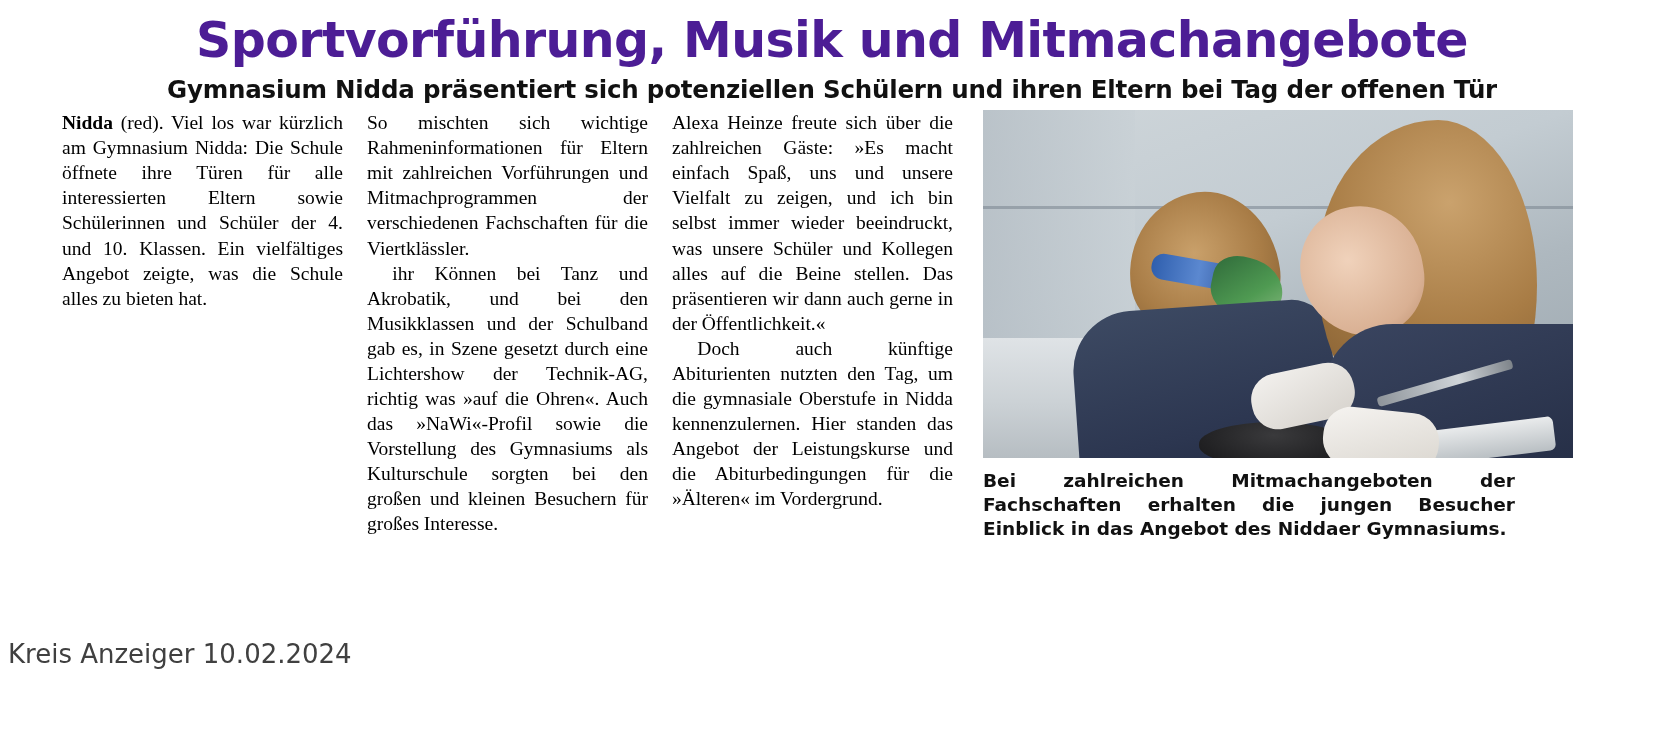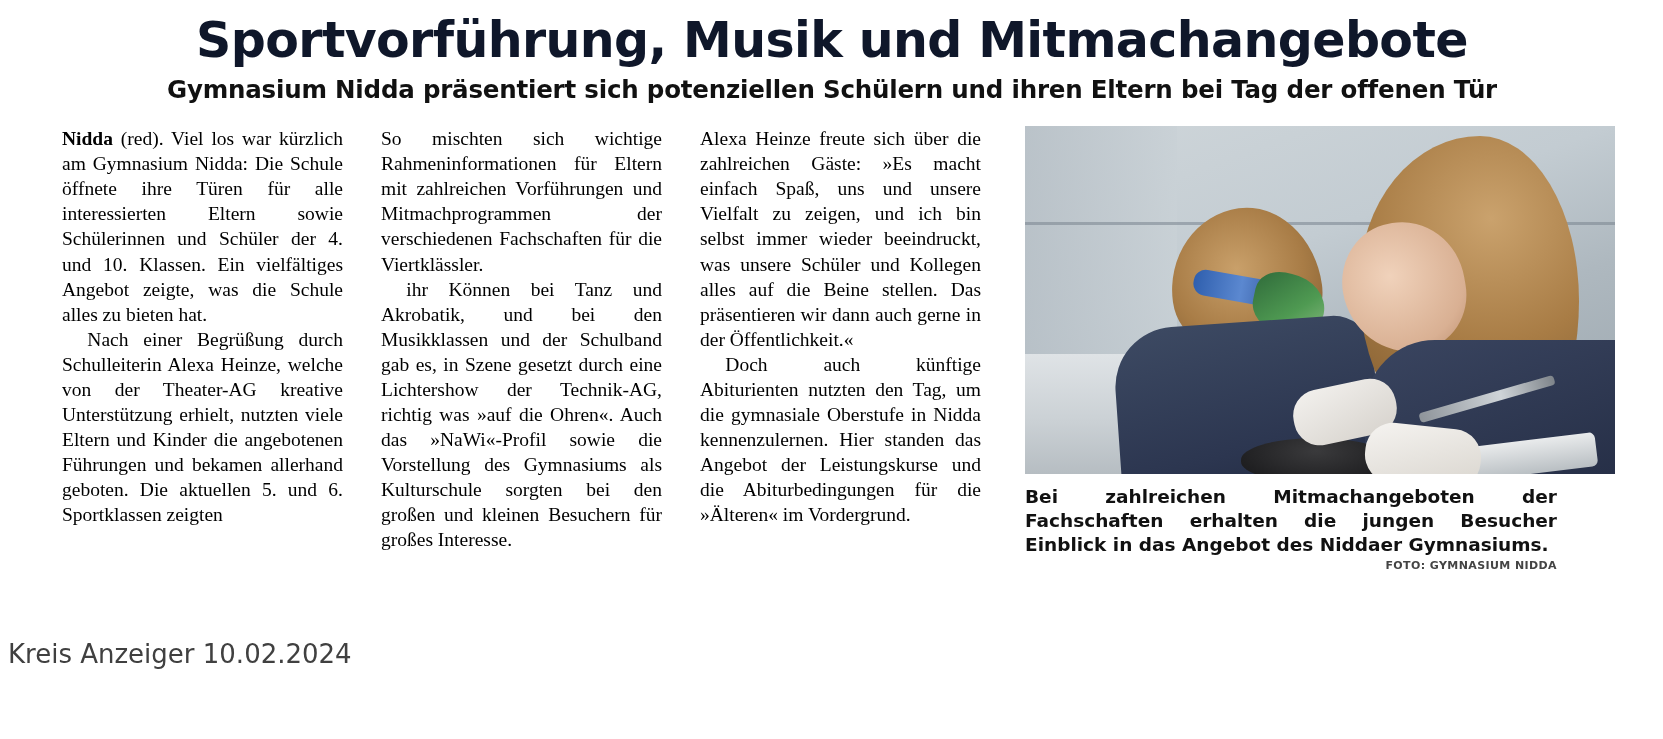--- a/index.html
+++ b/index.html
@@ -26,36 +26,36 @@
     top: 14px;
     width: 1540px;
   }
   .headline {
     font-family: "DejaVu Sans", sans-serif;
     font-weight: bold;
     font-size: 49px;
     line-height: 1.12;
     text-align: center;
     letter-spacing: -0.6px;
-    color: #0f172a;
+    color: #4c1d95;
     margin: 0 0 6px 0;
   }
   .subhead {
     font-family: "DejaVu Sans", sans-serif;
     font-weight: bold;
     font-size: 24.5px;
     line-height: 1.2;
     text-align: center;
     color: #111111;
-    margin: 0 0 22px 0;
+    margin: 0 0 6px 0;
     letter-spacing: -0.2px;
   }
   .body-area {
     display: flex;
-    gap: 14px;
+    gap: 0px;
     align-items: flex-start;
   }
   .col {
     width: 281px;
     margin-right: 24px;
     font-family: "Liberation Serif", serif;
     font-size: 19.5px;
     line-height: 1.285;
     text-align: justify;
     text-justify: inter-word;
@@ -263,21 +263,20 @@
 
   <div class="article">
 
     <h1 class="headline">Sportvorführung, Musik und Mitmachangebote</h1>
     <h2 class="subhead">Gymnasium Nidda präsentiert sich potenziellen Schülern und ihren Eltern bei Tag der offenen Tür</h2>
 
     <div class="body-area">
 
       <div class="col">
         <p><span class="dropcap-lead">Nidda</span> <span>(red). Viel los war kürzlich am Gymnasium Nidda: Die Schule öffnete ihre Türen für alle interessierten Eltern sowie Schülerinnen und Schüler der 4. und 10. Klassen. Ein vielfältiges Angebot zeigte, was die Schule alles zu bieten hat.</span></p>
-        <p>Nach einer Begrüßung durch Schulleiterin Alexa Heinze, welche von der Theater-AG kreative Unterstützung erhielt, nutzten viele Eltern und Kinder die angebotenen Führungen und bekamen allerhand geboten. Die aktuellen 5. und 6. Sportklassen zeigten</p>
       </div>
 
       <div class="col">
         <p>So mischten sich wichtige Rahmeninformationen für Eltern mit zahlreichen Vorführungen und Mitmachprogrammen der verschiedenen Fachschaften für die Viertklässler.</p>
         <p>ihr Können bei Tanz und Akrobatik, und bei den Musikklassen und der Schulband gab es, in Szene gesetzt durch eine Lichtershow der Technik-AG, richtig was »auf die Ohren«. Auch das »NaWi«-Profil sowie die Vorstellung des Gymnasiums als Kulturschule sorgten bei den großen und kleinen Besuchern für großes Interesse.</p>
       </div>
 
       <div class="col">
         <p>Alexa Heinze freute sich über die zahlreichen Gäste: »Es macht einfach Spaß, uns und unsere Vielfalt zu zeigen, und ich bin selbst immer wieder beeindruckt, was unsere Schüler und Kollegen alles auf die Beine stellen. Das präsentieren wir dann auch gerne in der Öffentlichkeit.«</p>
         <p>Doch auch künftige Abiturienten nutzten den Tag, um die gymnasiale Oberstufe in Nidda kennenzulernen. Hier standen das Angebot der Leistungskurse und die Abiturbedingungen für die »Älteren« im Vordergrund.</p>
@@ -296,21 +295,20 @@
           <div class="girl-right-hair"></div>
           <div class="girl-right-face"></div>
           <div class="girl-right-body"></div>
           <div class="bowl"></div>
           <div class="glove1"></div>
           <div class="tray"></div>
           <div class="glove2"></div>
           <div class="tool"></div>
         </div>
         <div class="caption">Bei zahlreichen Mitmachangeboten der Fachschaften erhalten die jungen Besucher Einblick in das Angebot des Niddaer Gymnasiums.</div>
-        <div class="credit">FOTO: GYMNASIUM NIDDA</div>
       </div>
 
     </div>
   </div>
 
   <div class="source">Kreis Anzeiger 10.02.2024</div>
 
 </div>
 
 </body></html>

